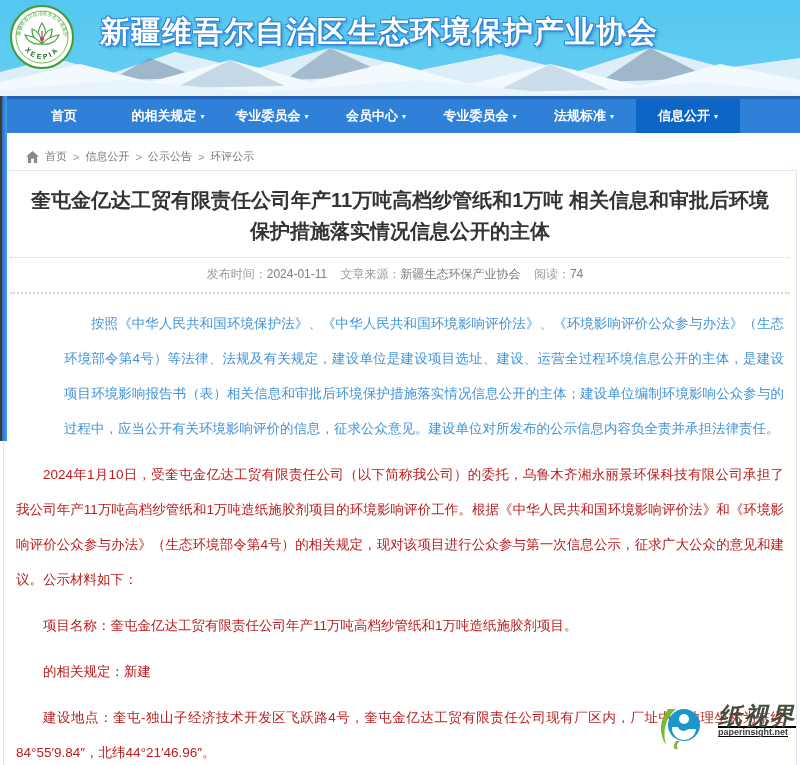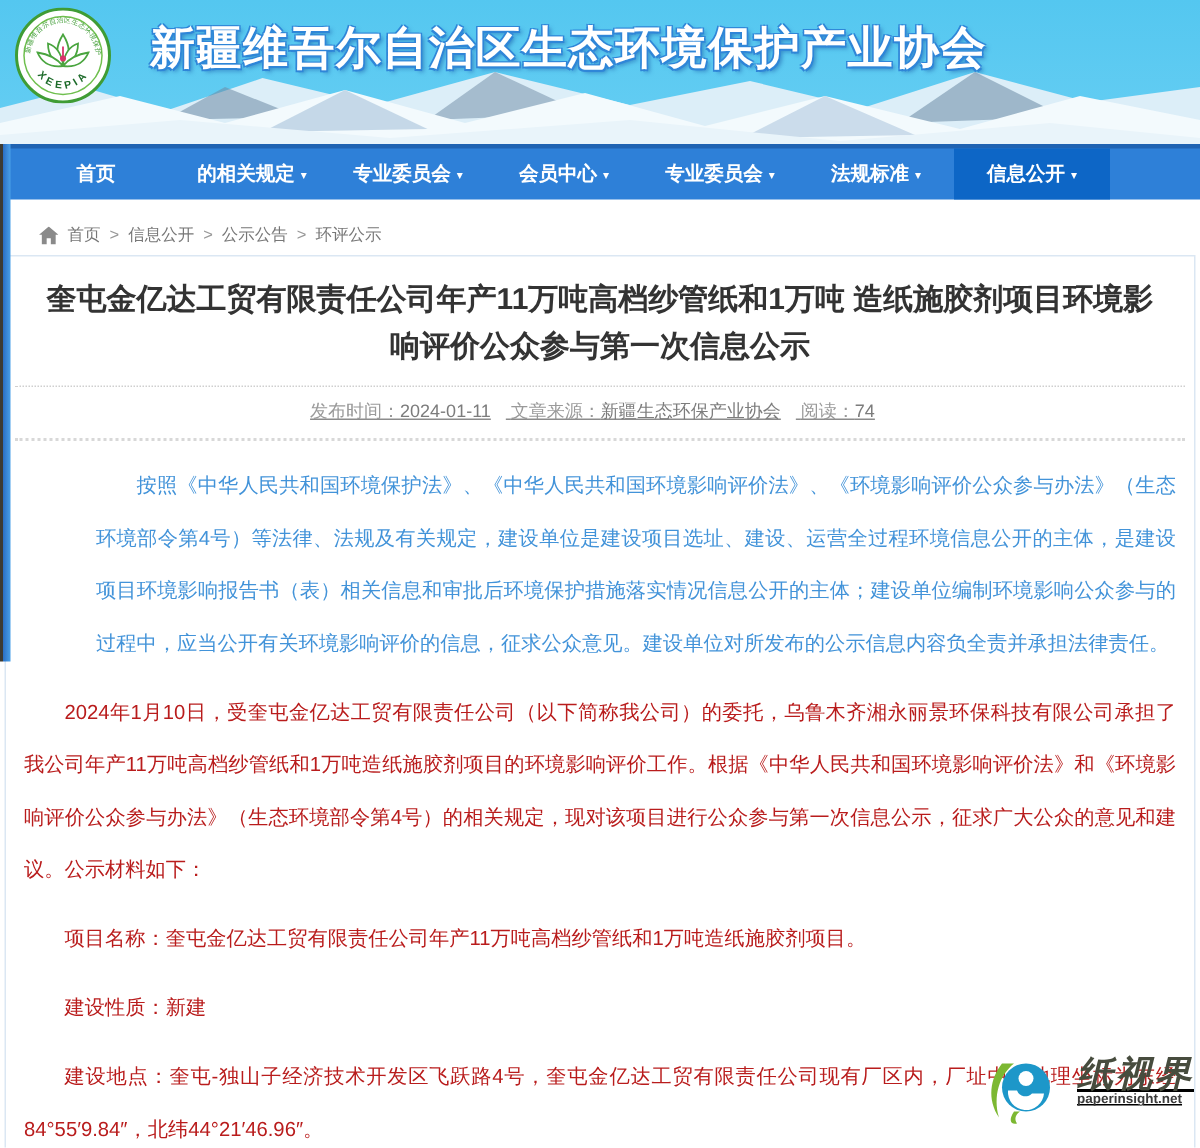--- a/index.html
+++ b/index.html
@@ -30,21 +30,21 @@
   .crumb { color:#777; cursor:pointer; }
   .crumb-sep { color:#999; }
   .home-ico { width:13px; height:12px; display:inline-block; }
 
   
   .article { position:relative; margin:2px 3px 0 3px; border:1px solid #dbe7f3;
     background:#fff; min-height:600px; }
   .art-title { margin:14px 18px 10px 18px; text-align:center; font-size:20px;
     font-weight:bold; color:#333; line-height:1.55; }
   .meta { margin:0 6px; border-top:1px dotted #cfcfcf; border-bottom:2px dotted #d8d8d8;
-    padding:8px 0 9px 0; text-align:center; font-size:12px; color:#8c8c8c;text-decoration:underline; }
+    padding:8px 0 9px 0; text-align:center; font-size:12px; color:#8c8c8c; }
   .meta b { font-weight:normal; color:#7c7c7c; margin-right:10px; }
   .meta span.lbl { color:#9a9a9a; }
   .body-text { padding:12px 12px 20px 12px; }
   .body-text p { font-size:13.5px; line-height:35px; color:#b91c1c;
     text-align:justify; text-indent:2em; margin-bottom:11px; }
   .body-text p.blue { color:#4293d9;margin-left:48px; }
 
   
   .left-strip { position:absolute; left:0; top:96px; width:7px; height:345px; z-index:5;
     background:linear-gradient(to right,#3d3b33 0,#3d3b33 2px,#2a6fc4 2px,#49a0e8 7px); }
@@ -140,33 +140,33 @@
   <span class="crumb">首页</span>
   <span class="crumb-sep">&gt;</span>
   <span class="crumb">信息公开</span>
   <span class="crumb-sep">&gt;</span>
   <span class="crumb">公示公告</span>
   <span class="crumb-sep">&gt;</span>
   <span class="crumb">环评公示</span>
 </div>
 
 <div class="article">
-  <h1 class="art-title">奎屯金亿达工贸有限责任公司年产11万吨高档纱管纸和1万吨 造纸施胶剂项目环境影响评价公众参与第一次信息公示</h1>
+  <h1 class="art-title">奎屯金亿达工贸有限责任公司年产11万吨高档纱管纸和1万吨 相关信息和审批后环境保护措施落实情况信息公开的主体</h1>
 
   <div class="meta">
     <span class="lbl">发布时间：</span><b>2024-01-11</b>
     <span class="lbl">文章来源：</span><b>新疆生态环保产业协会</b>
     <span class="lbl">阅读：</span><b>74</b>
   </div>
 
   <div class="body-text">
     <p class="blue">按照《中华人民共和国环境保护法》、《中华人民共和国环境影响评价法》、《环境影响评价公众参与办法》（生态环境部令第4号）等法律、法规及有关规定，建设单位是建设项目选址、建设、运营全过程环境信息公开的主体，是建设项目环境影响报告书（表）相关信息和审批后环境保护措施落实情况信息公开的主体；建设单位编制环境影响公众参与的过程中，应当公开有关环境影响评价的信息，征求公众意见。建设单位对所发布的公示信息内容负全责并承担法律责任。</p>
     <p>2024年1月10日，受奎屯金亿达工贸有限责任公司（以下简称我公司）的委托，乌鲁木齐湘永丽景环保科技有限公司承担了我公司年产11万吨高档纱管纸和1万吨造纸施胶剂项目的环境影响评价工作。根据《中华人民共和国环境影响评价法》和《环境影响评价公众参与办法》（生态环境部令第4号）的相关规定，现对该项目进行公众参与第一次信息公示，征求广大公众的意见和建议。公示材料如下：</p>
     <p>项目名称：奎屯金亿达工贸有限责任公司年产11万吨高档纱管纸和1万吨造纸施胶剂项目。</p>
-    <p>建设性质：新建</p>
+    <p>的相关规定：新建</p>
     <p>建设地点：奎屯-独山子经济技术开发区飞跃路4号，奎屯金亿达工贸有限责任公司现有厂区内，厂址中心地理坐标为东经84°55′9.84″，北纬44°21′46.96″。</p>
 
   </div>
 </div>
 
 <div class="watermark">
   <svg width="44" height="48" viewBox="0 0 44 48">
     <path d="M10 6 C2 16 0 30 8 42 C4 28 8 14 18 6 Z" fill="#7cb832"></path>
     <circle cx="26" cy="22" r="16" fill="#1d97c9"></circle>
     <circle cx="26" cy="16" r="5" fill="#ffffff"></circle>

